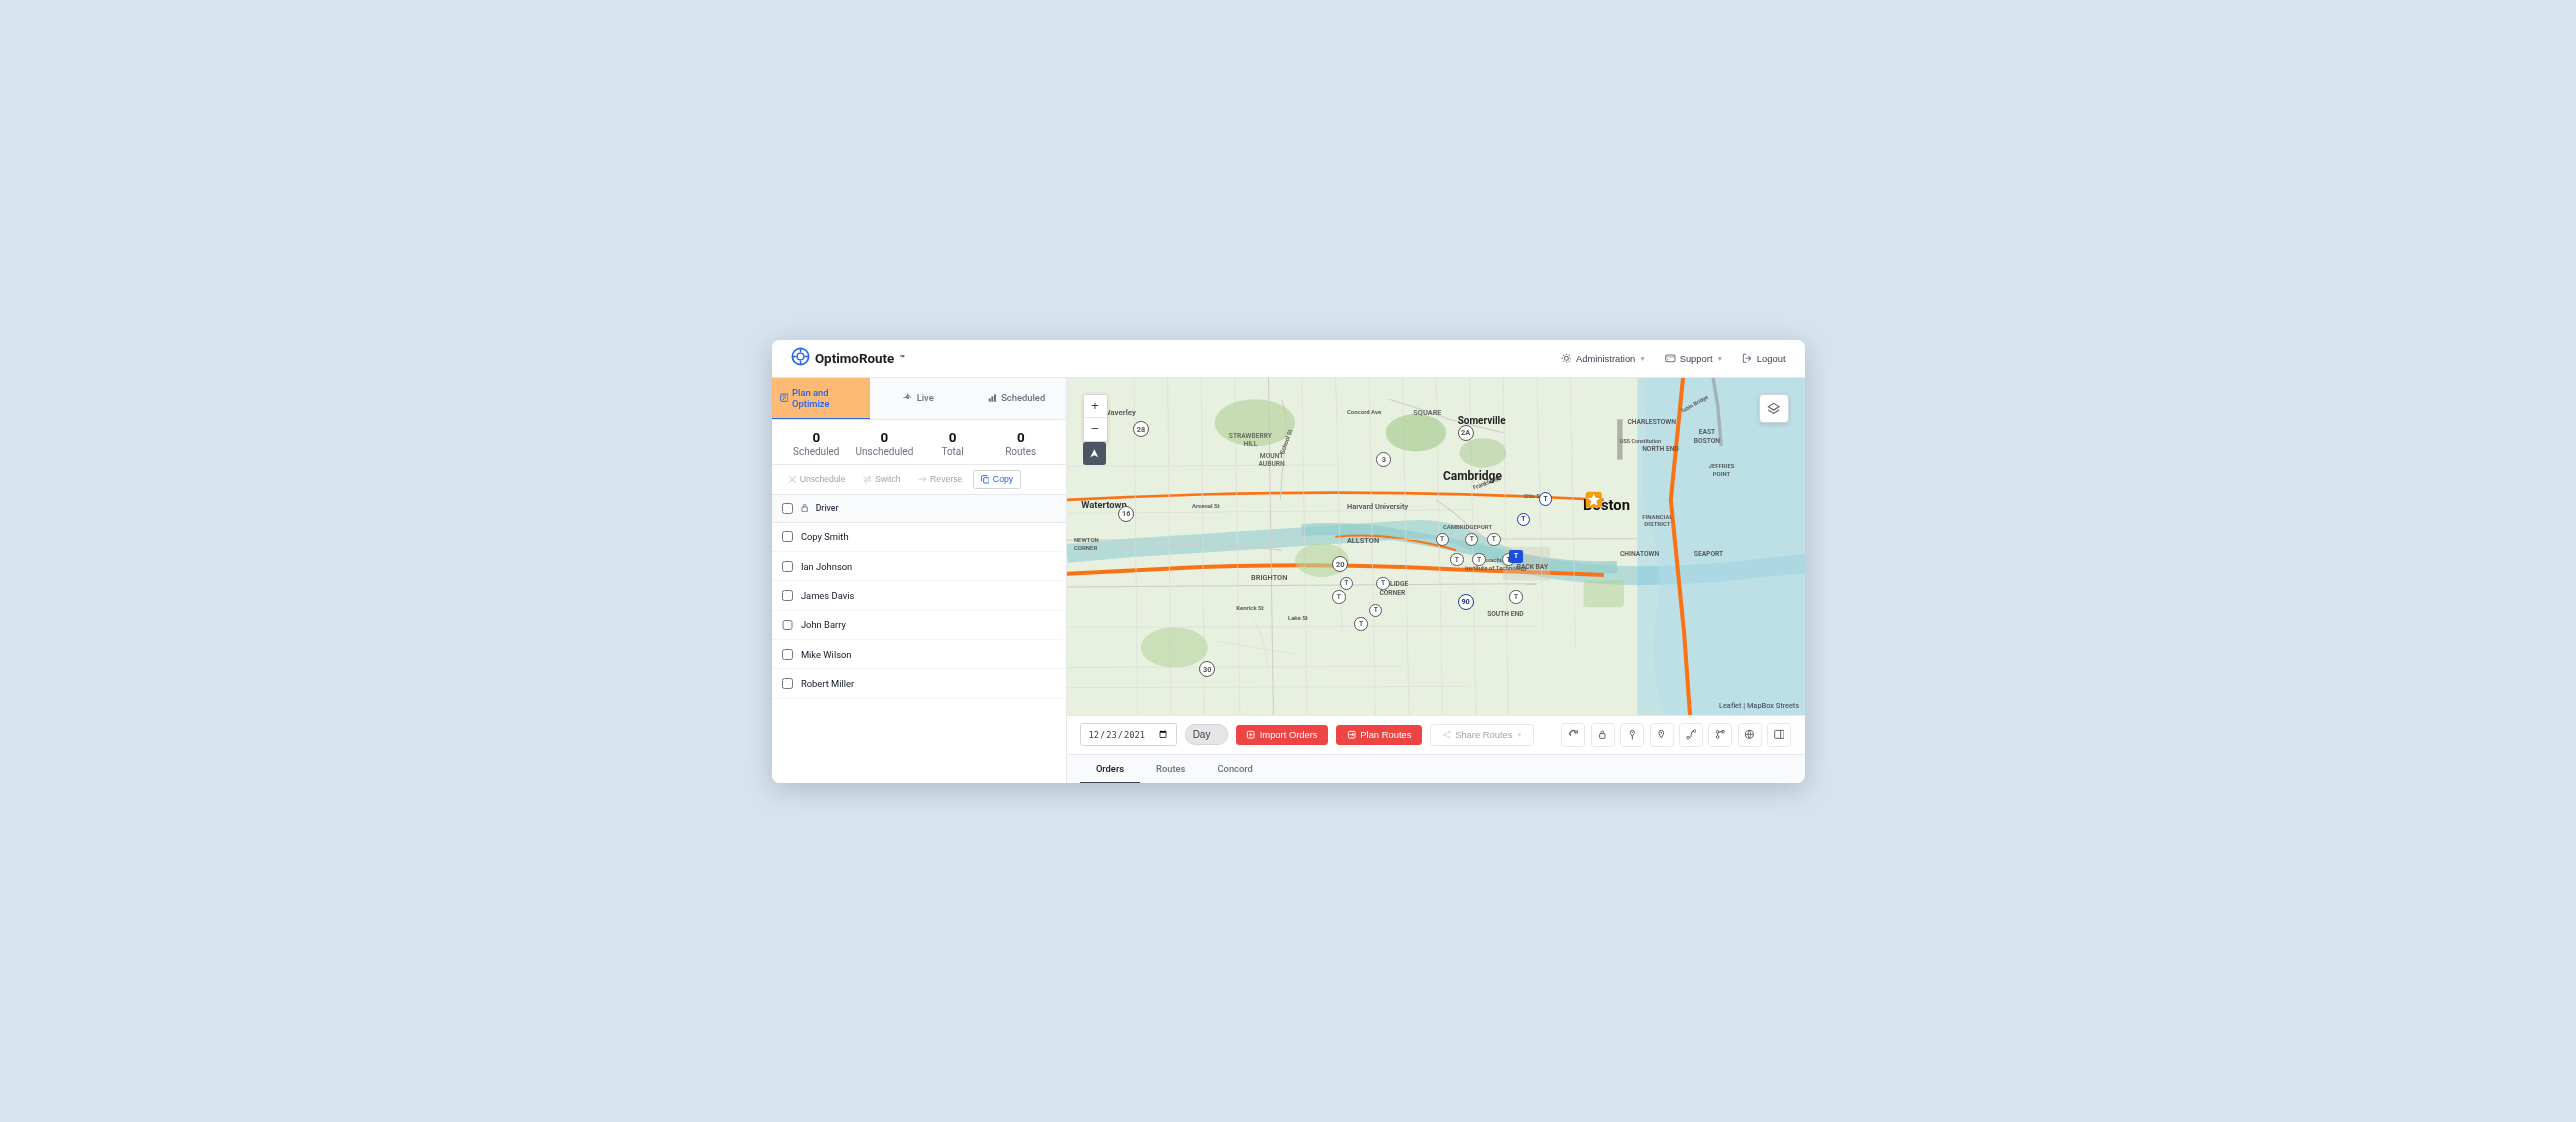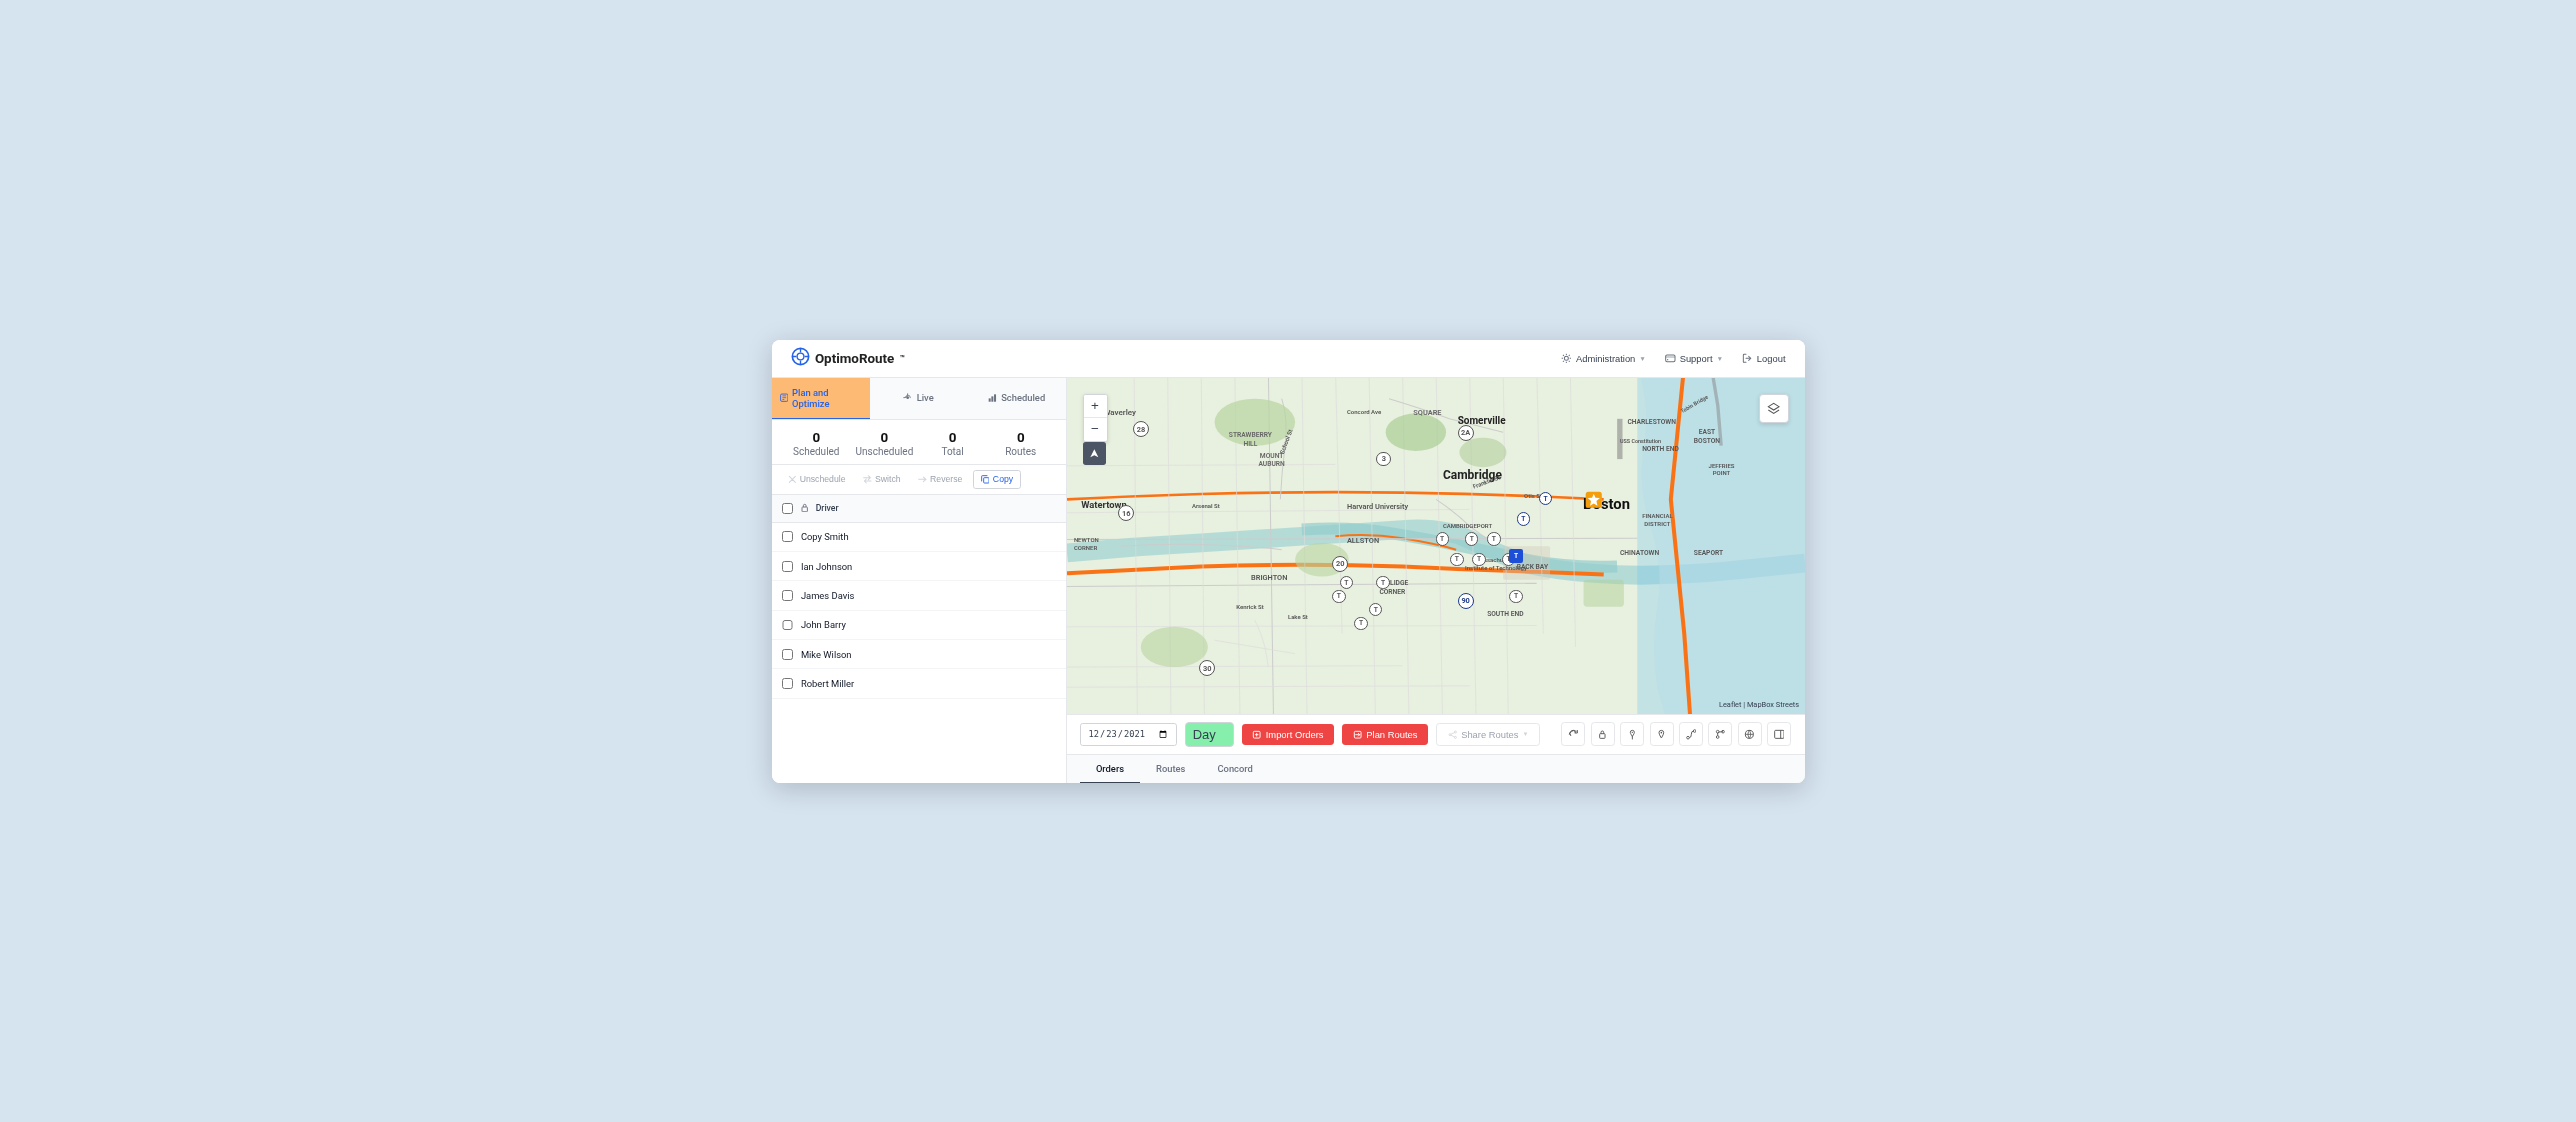--- a/index.html
+++ b/index.html
@@ -293,24 +293,24 @@
       padding: 4px 6.7px;
       border: 0.7px solid #d1d5db;
       border-radius: 2.7px;
       font-size: 8.7px;
       color: #374151;
       background: #fff;
     }
     .day-select {
       padding: 4px 16px 4px 6.7px;
       border: 0.7px solid #d1d5db;
-      border-radius: 4px;
-      font-size: 13px;
+      border-radius: 10px;
+      font-size: 10px;
       color: #374151;
-      background: #86efac;
+      background: #e5e5e5;
       appearance: none;
       cursor: pointer;
     }
     .bottom-action-btn {
       display: flex;
       align-items: center;
       gap: 4px;
       padding: 4.7px 10.7px;
       border-radius: 3.4px;
       font-size: 9.4px;

